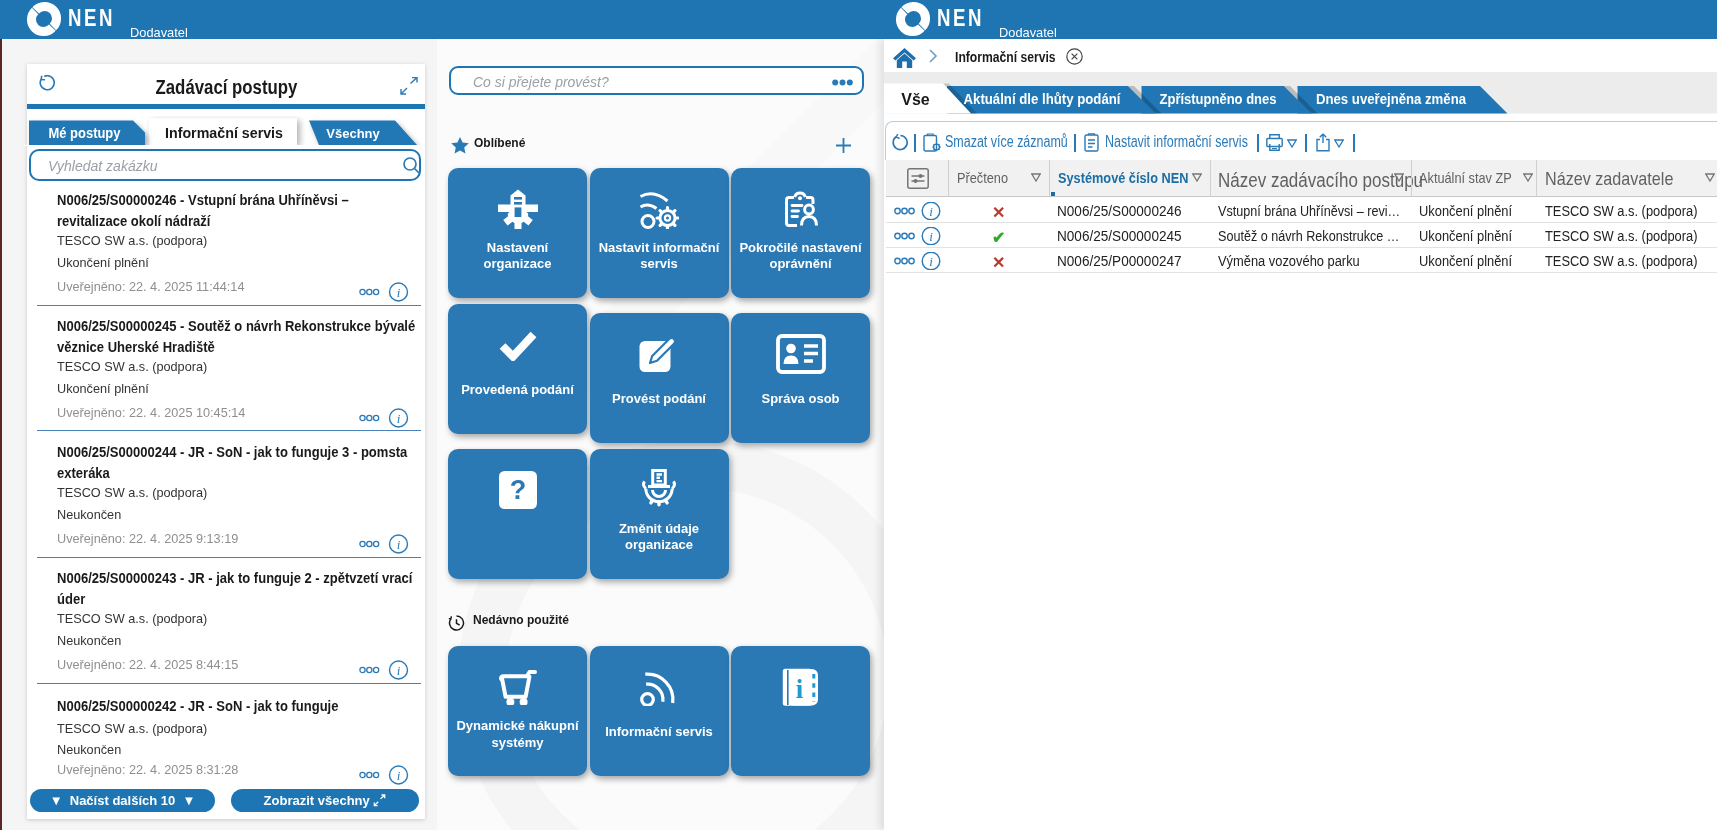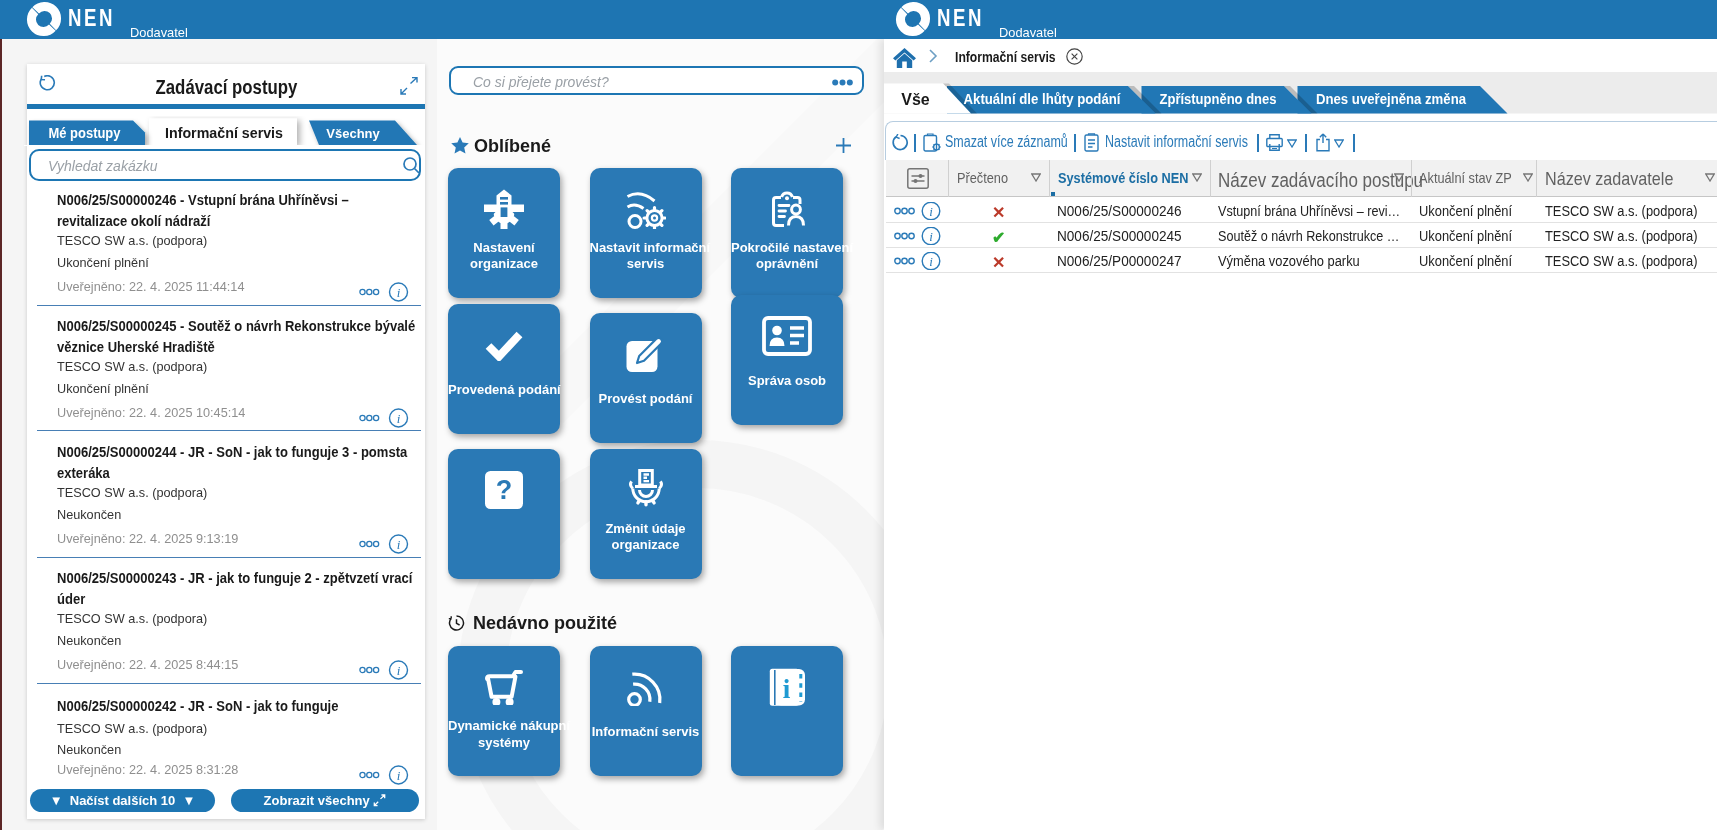--- a/index.html
+++ b/index.html
@@ -33,22 +33,22 @@
   .litem.m { font-size:13.5px; line-height:22px; color:#333; transform:scaleX(0.94); transform-origin:0 0; }
   .litem.d { font-size:13.5px; color:#8f8f8f; transform:scaleX(0.94); transform-origin:0 0; }
   .lsep { position:absolute; left:10px; width:384px; height:0; border-top:1.5px solid #487fb5; }
 
   .pillbtn { position:absolute; height:23px; background:#1d76b3; border-radius:12px; color:#fff; font-size:13px; font-weight:bold; text-align:center; line-height:23px; }
   .ooi { left:332px; width:52px; height:20px; }
 
   
   #midsearch { position:absolute; left:449px; top:65.5px; width:415px; height:29px; border:2px solid #1d76b3; border-radius:9px; background:#fff; }
   #midsearch .ph { position:absolute; left:22px; top:5px; font-size:15px; font-style:italic; color:#9aa0a6; transform:scaleX(0.93); transform-origin:0 0; }
-  .sechead { position:absolute; font-size:18px; font-weight:bold; color:#1a1a1a; }
-  .tile { position:absolute; width:112px; height:130px; background:#2a79b5; border-radius:10px; box-shadow:2px 3px 6px rgba(0,0,0,0.35); color:#fff;text-decoration:underline; }
+  .sechead { position:absolute; font-size:12px; font-weight:bold; color:#1a1a1a; }
+  .tile { position:absolute; width:139px; height:130px; background:#2a79b5; border-radius:10px; box-shadow:2px 3px 6px rgba(0,0,0,0.35); color:#fff;text-decoration:underline; }
   .tile .txt { position:absolute; top:72px; width:100%; text-align:center; font-size:13px; font-weight:bold; line-height:16.5px; white-space:nowrap; }
   .tile .ic { position:absolute; left:0; top:12px; width:100%; height:58px; display:flex; align-items:center; justify-content:center; }
 
   
   #crumb { position:absolute; left:884px; top:39px; width:833px; height:33px; background:#fff; }
   #tabband { position:absolute; left:884px; top:72px; width:833px; height:42px; }
   #toolbar { position:absolute; left:885px; top:121px; width:832px; height:39px; border-top:1px solid #b7cde0; border-left:1px solid #b7cde0; border-top-left-radius:8px; background:#fff; }
   #thead { position:absolute; left:886px; top:160px; width:831px; height:37px; background:#f1f1f1; border-bottom:1px solid #c6c6c6; color:#616161; font-size:14px; }
   .hsep { position:absolute; top:0; width:1px; height:37px; background:#d0d0d0; }
   .trow { position:absolute; left:886px; width:831px; height:25px; border-bottom:1px solid #e2e2e2; font-size:14px; color:#222; }
@@ -129,21 +129,21 @@
     <div class="txt" style="top:78px">Provedená podání</div>
   </div>
   <div class="tile" style="left:589.5px;top:313px">
     <div class="ic">
       <svg width="40" height="40" viewBox="0 0 40 40">
         <use href="#ic-edit"></use>
       </svg>
     </div>
     <div class="txt" style="top:78px">Provést podání</div>
   </div>
-  <div class="tile" style="left:731px;top:295px">
+  <div class="tile" style="left:731px;top:313px">
     <div class="ic">
       <svg width="50" height="40" viewBox="0 0 50 40">
         <use href="#ic-idcard"></use>
       </svg>
     </div>
     <div class="txt" style="top:78px">Správa osob</div>
   </div>
   <div class="tile" style="left:448px;top:448.5px">
     <div class="ic">
       <svg width="38" height="38" viewBox="0 0 38 38">

